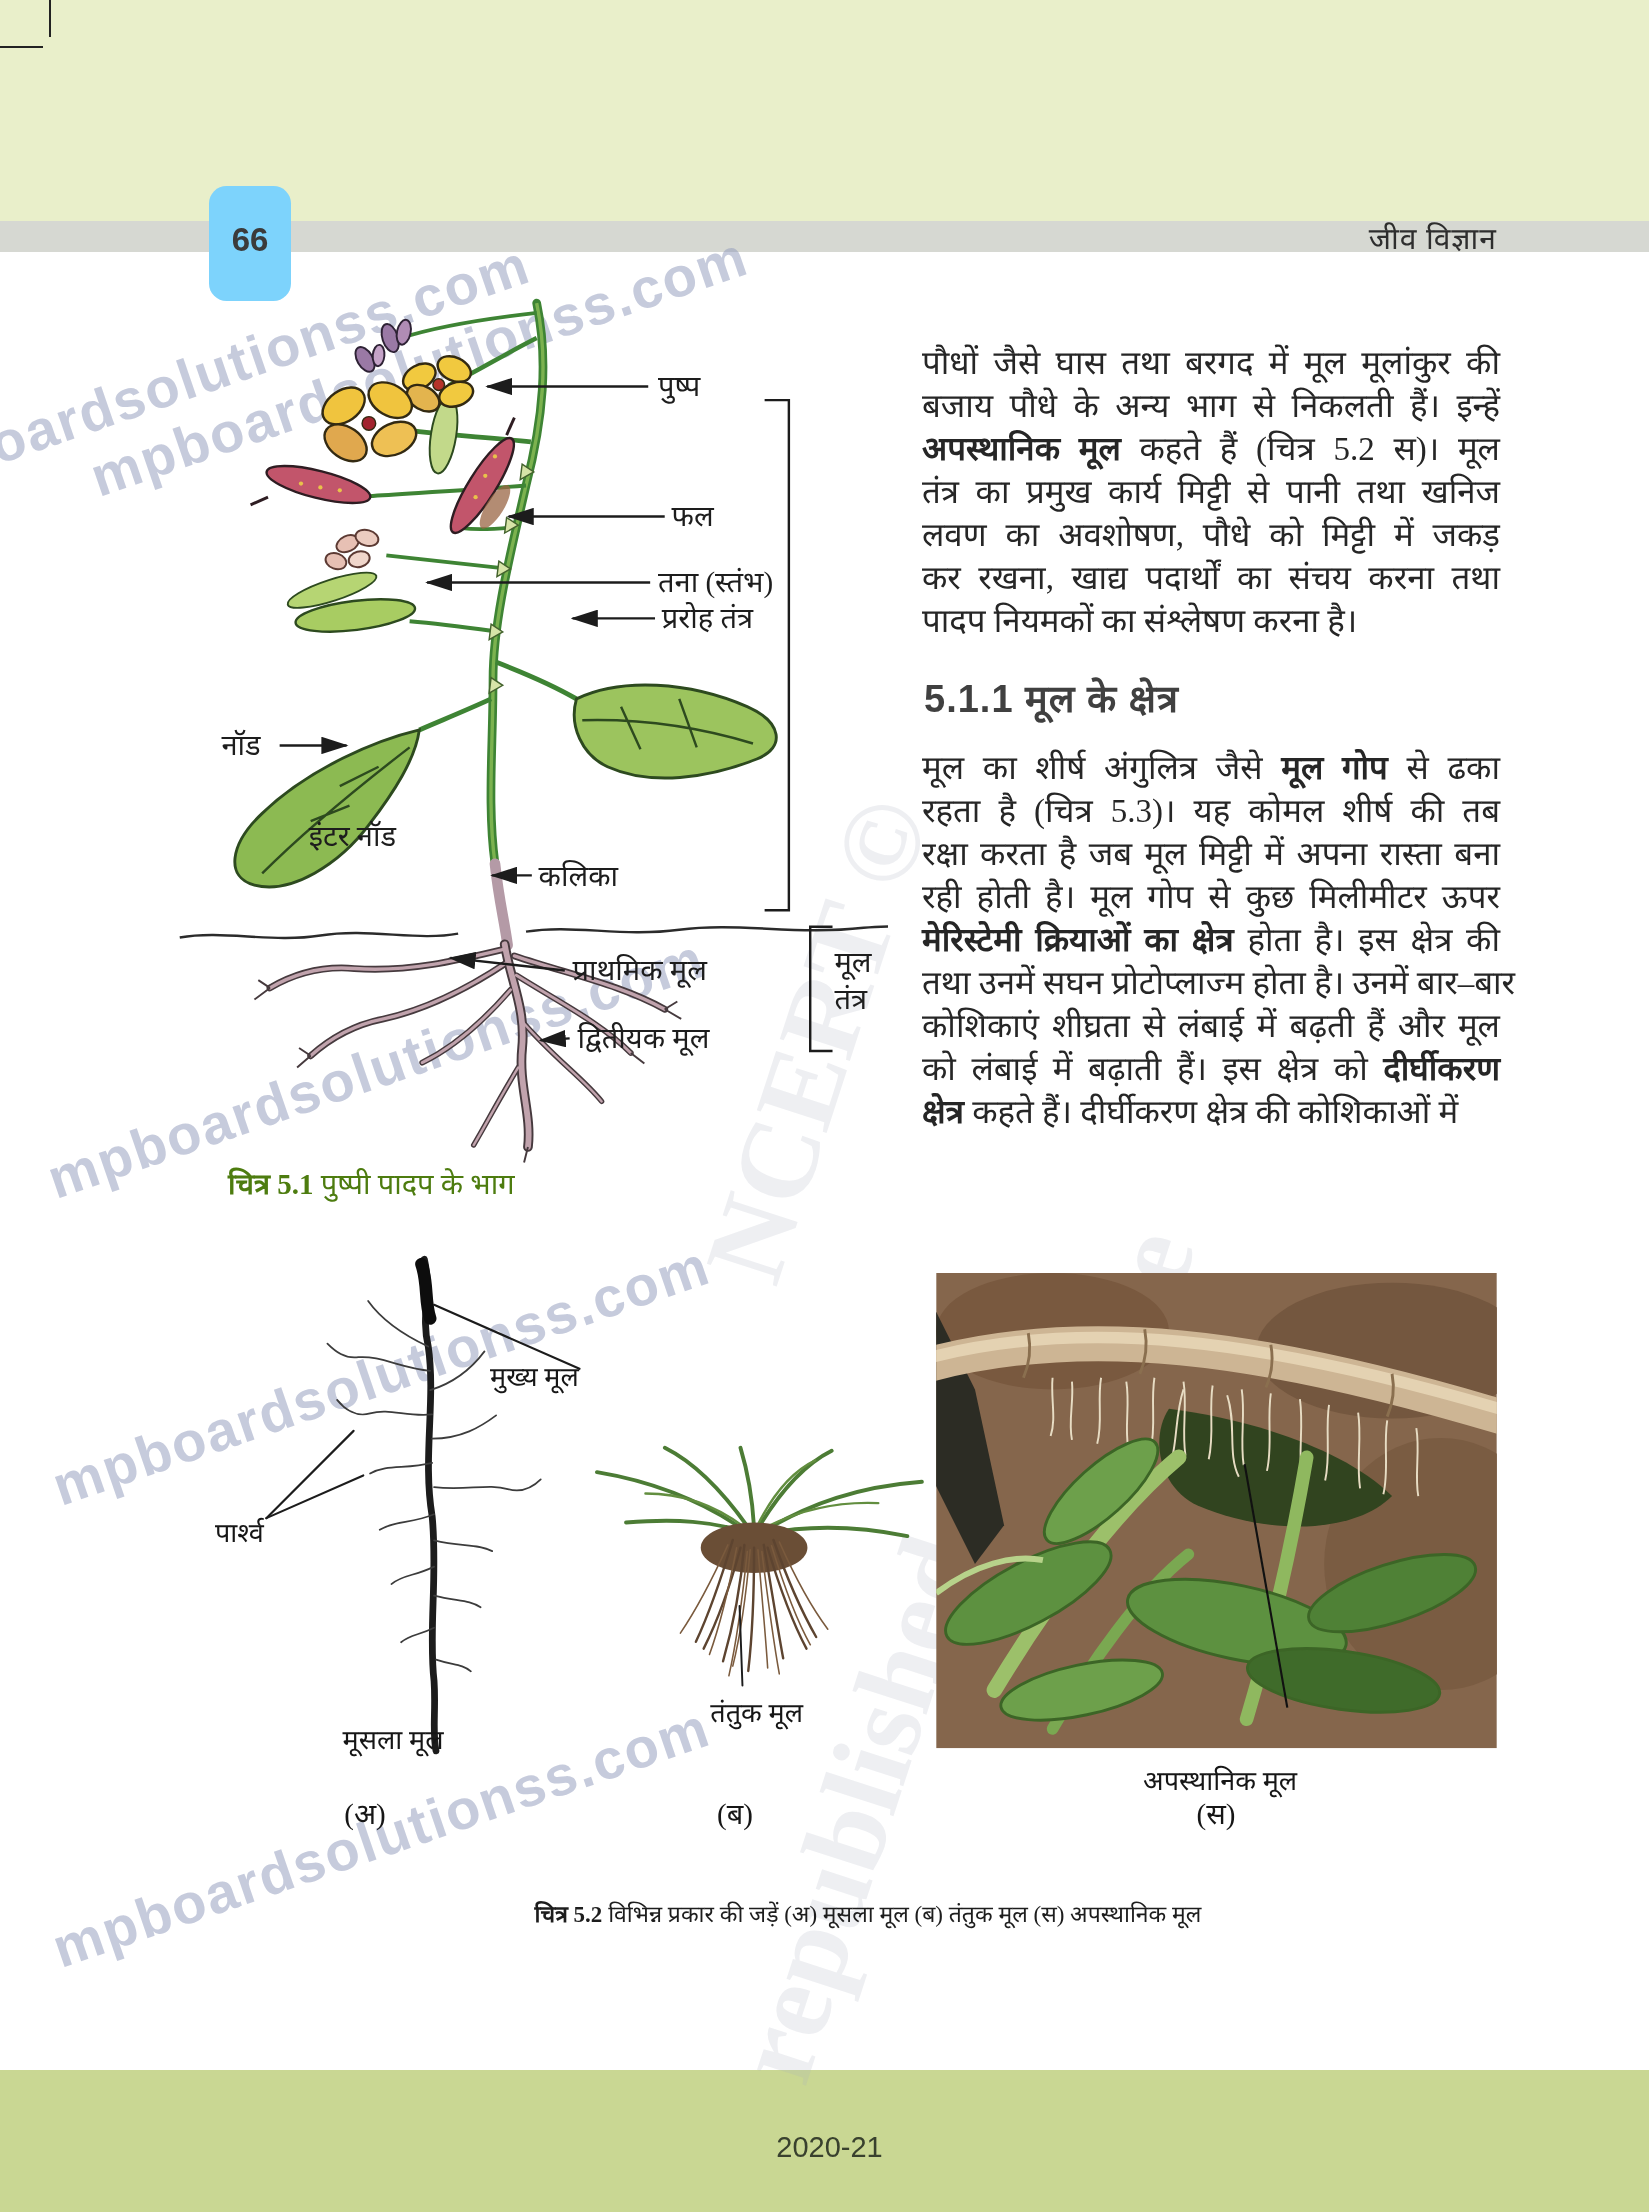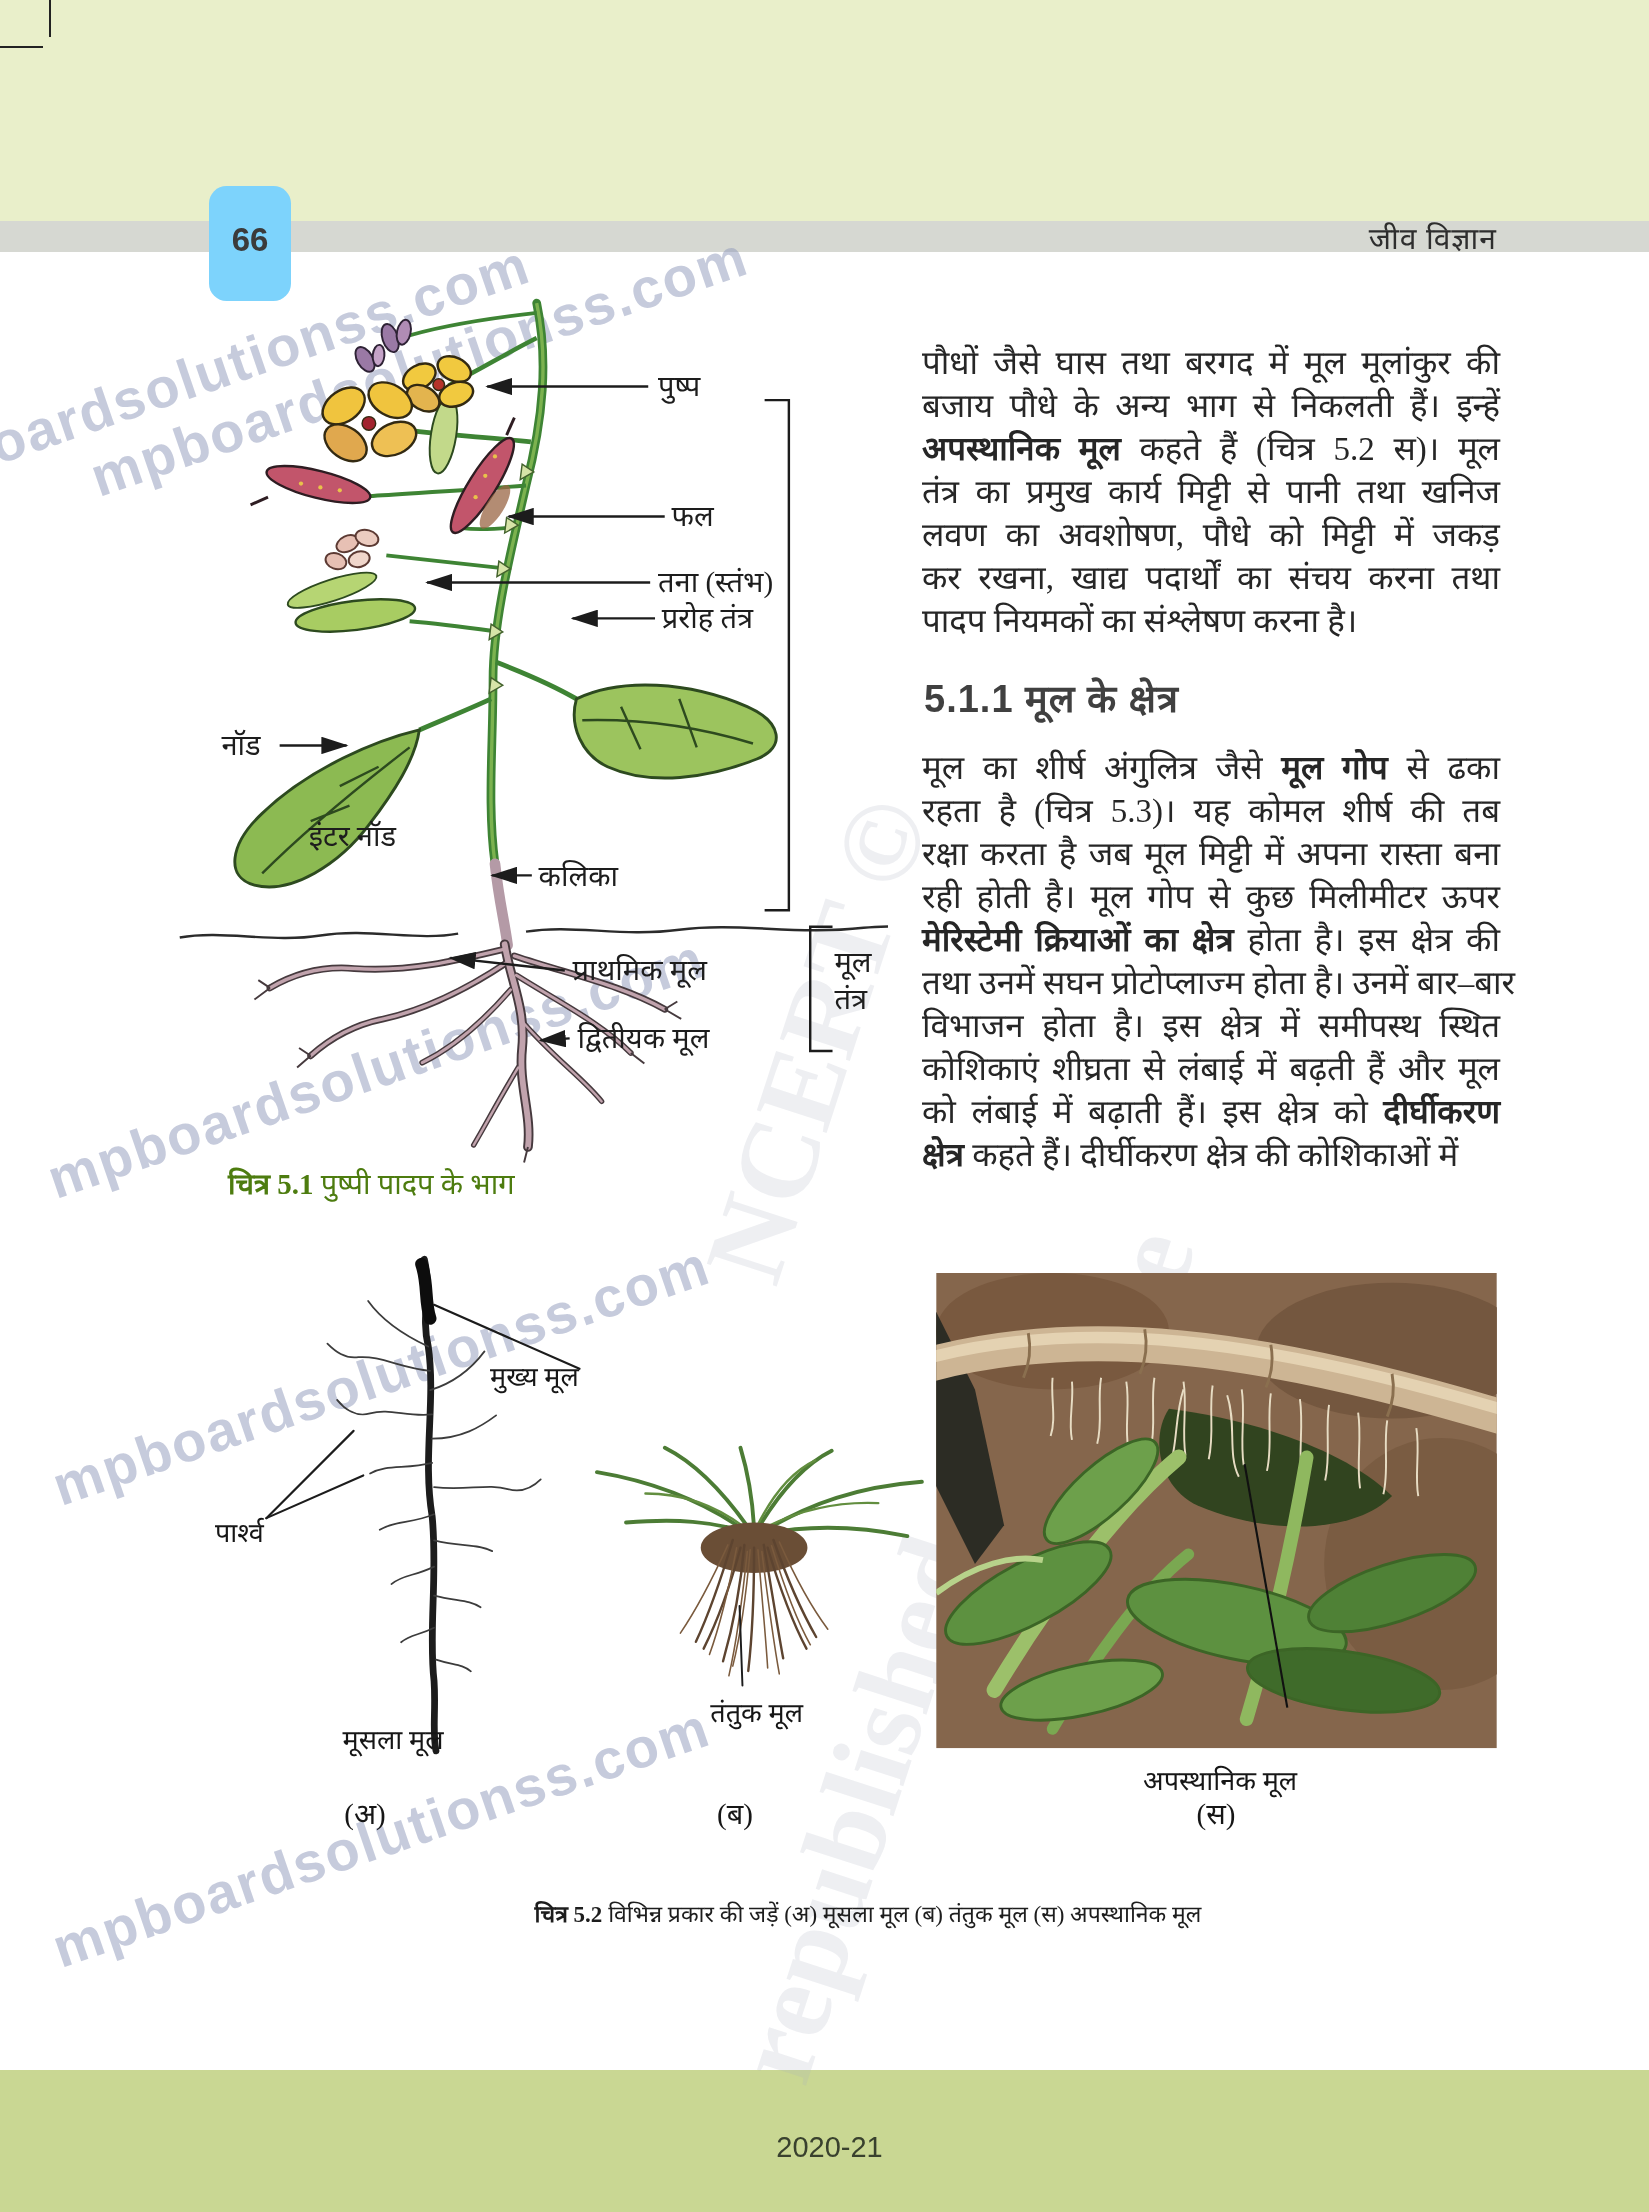--- a/index.html
+++ b/index.html
@@ -265,21 +265,20 @@
 
 <div class="sec-heading">5.1.1 मूल के क्षेत्र</div>
 
 <div class="col2">
   <div class="tline"><span>मूल का शीर्ष अंगुलित्र जैसे </span><b>मूल गोप</b><span> से ढका</span></div>
   <div class="tline">रहता है (चित्र 5.3)। यह कोमल शीर्ष की तब</div>
   <div class="tline">रक्षा करता है जब मूल मिट्टी में अपना रास्ता बना</div>
   <div class="tline">रही होती है। मूल गोप से कुछ मिलीमीटर ऊपर</div>
   <div class="tline"><b>मेरिस्टेमी क्रियाओं का क्षेत्र</b><span> होता है। इस क्षेत्र की</span></div>
   <div class="tline">तथा उनमें सघन प्रोटोप्लाज्म होता है। उनमें बार–बार</div>
-  <div class="tline">विभाजन होता है। इस क्षेत्र में समीपस्थ स्थित</div>
   <div class="tline">कोशिकाएं शीघ्रता से लंबाई में बढ़ती हैं और मूल</div>
   <div class="tline"><span>को लंबाई में बढ़ाती हैं। इस क्षेत्र को </span><b>दीर्घीकरण</b></div>
   <div class="tline last"><b>क्षेत्र</b><span> कहते हैं। दीर्घीकरण क्षेत्र की कोशिकाओं में</span></div>
 </div>
 
 <svg class="panelA" viewBox="0 0 460 520">
   <g fill="none" stroke-linecap="round">
     <path d="M218,5 C226,40 214,60 222,95 C230,150 216,210 226,270 C232,330 222,390 228,440 C230,470 226,492 230,512" stroke="#1c1c1c" stroke-width="7"></path>
     <path d="M215,10 C222,30 218,48 224,66" stroke="#0d0d0d" stroke-width="13"></path>
     <path d="M228,440 C230,470 226,492 230,512" stroke="#1c1c1c" stroke-width="3"></path>

